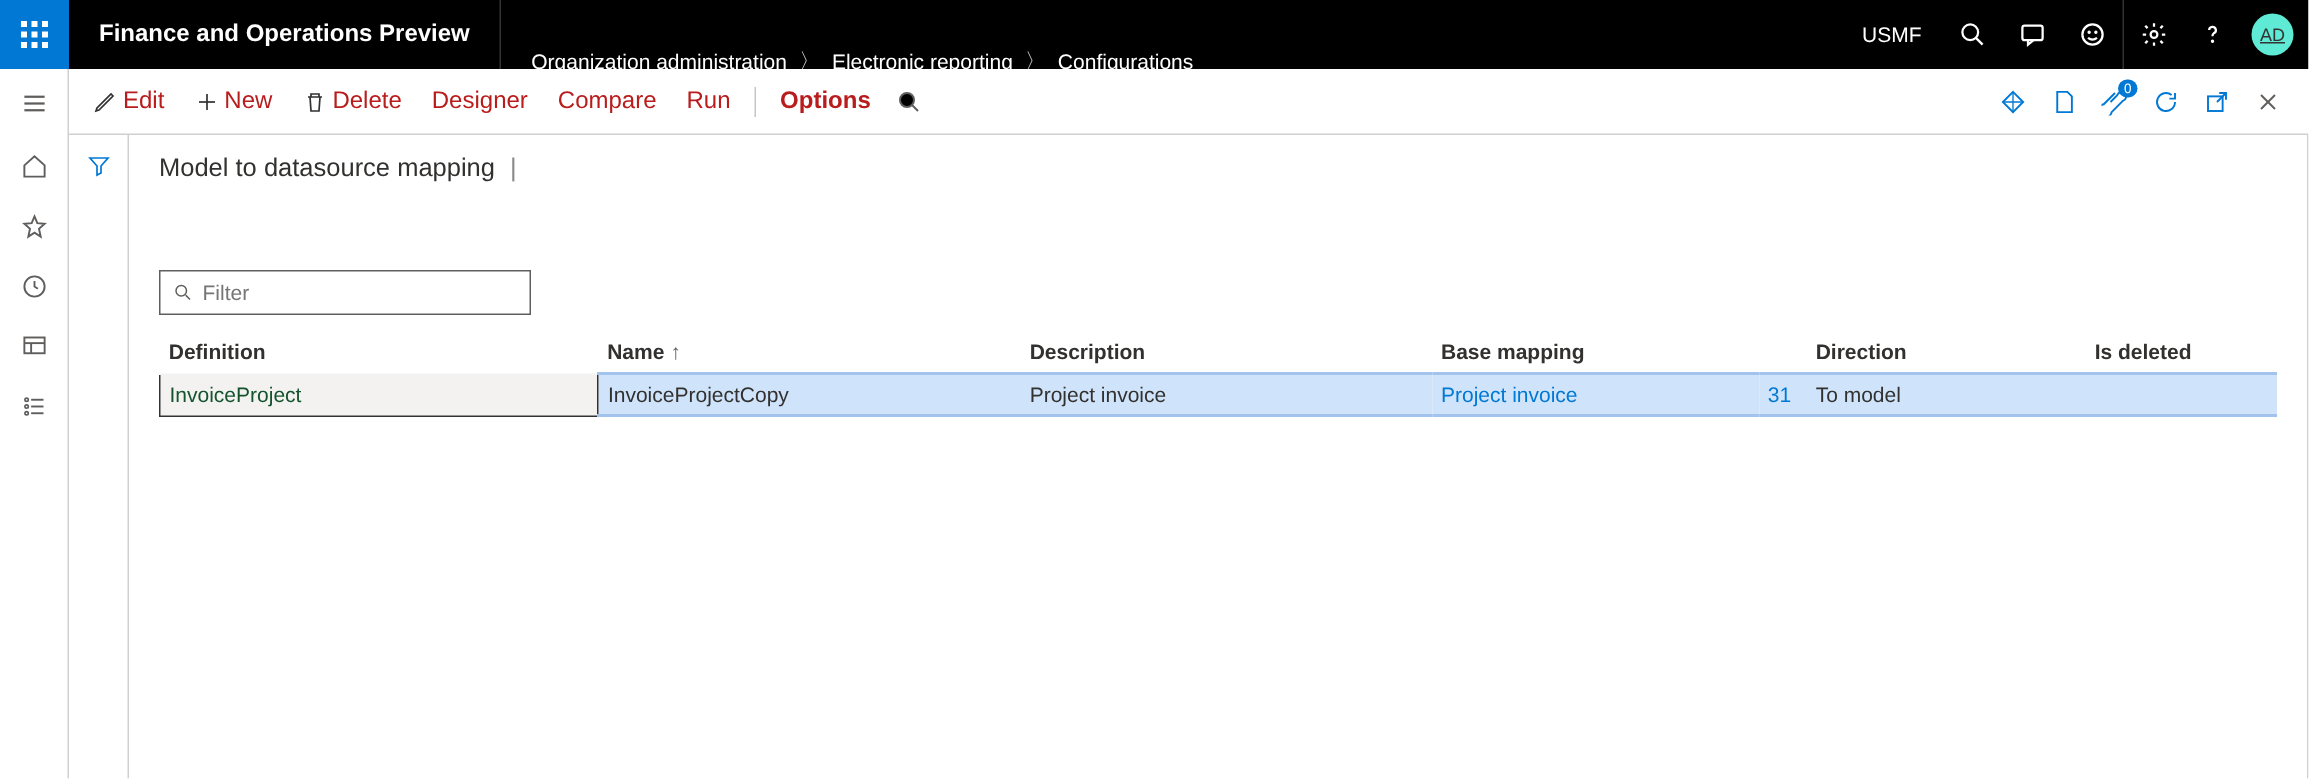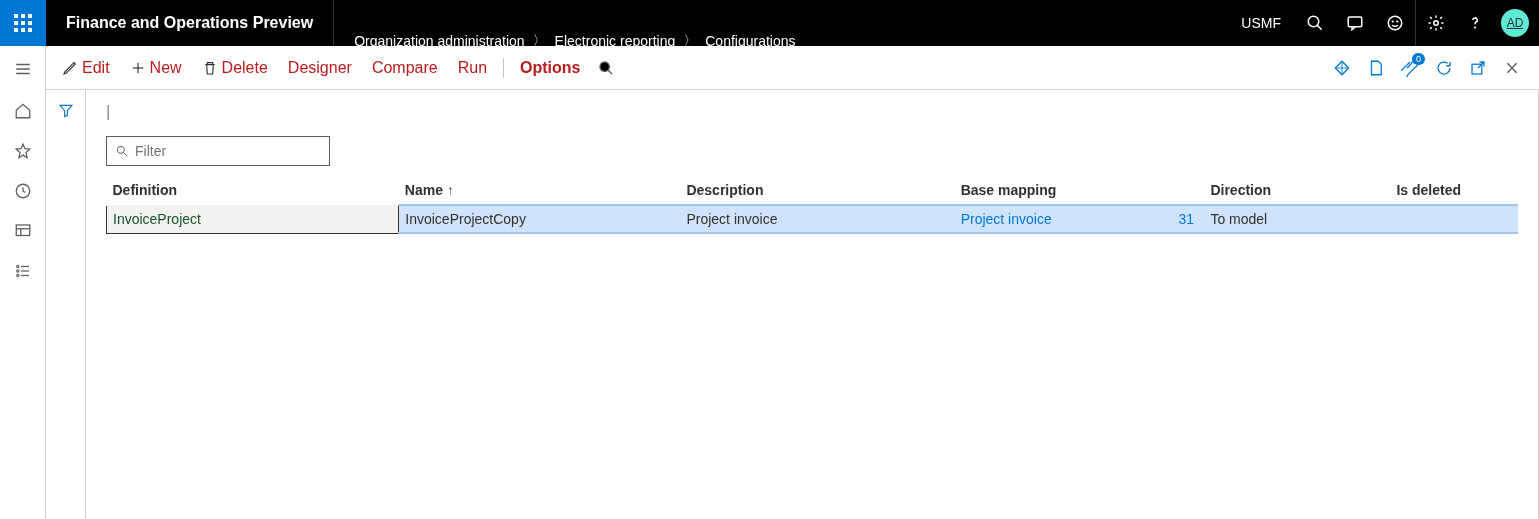--- a/index.html
+++ b/index.html
@@ -128,23 +128,23 @@
       display: flex; flex-direction: column;
     }
     .heading-row {
       display: flex; align-items: baseline; gap: 10px;
       font-size: 17px; margin-bottom: 14px;
     }
     .heading-row .sub { color: #323130; }
     .heading-row .divider { color: #888; }
     .heading-row .crumb { color: #605e5c; letter-spacing: .2px; }
     .filter-box {
-      width: 224px; height: 30px; border: 1px solid #605e5c;
+      width: 248px; height: 30px; border: 1px solid #605e5c;
       display: flex; align-items: center; padding: 0 8px; gap: 6px;
-      color: #605e5c; margin-bottom: 10px;
+      color: #605e5c; margin-bottom: 10px; margin-top: 44px;
     }
     .filter-box svg { stroke: #605e5c; fill: none; width: 14px; height: 14px; }
     .filter-box input {
       border: none; outline: none; font-size: 14px; flex: 1; color: #323130;
       background: transparent;
     }
     
     table.grid {
       border-collapse: collapse; width: 100%; table-layout: fixed;
     }
@@ -373,20 +373,21 @@
     </div>
 
     <div class="page-strip" style="flex:1">
       <div class="filter-col">
         <svg width="16" height="16" viewBox="0 0 24 24">
             <path d="M3 5 H21 L14 13 V20 L10 22 V13 Z" stroke-width="1.7"></path>
           </svg>
       </div>
       <div class="content">
         <div class="heading-row noninteract">
+          <span class="sub">Model to datasource mapping</span>
           <span class="divider">|</span>
         </div>
 
         <div class="filter-box">
           <svg viewBox="0 0 24 24">
               <circle cx="10" cy="10" r="6" stroke-width="1.7"></circle>
               <line x1="15" y1="15" x2="20" y2="20" stroke-width="1.7"></line>
             </svg>
           <input type="text" placeholder="Filter" style="">
         </div>

